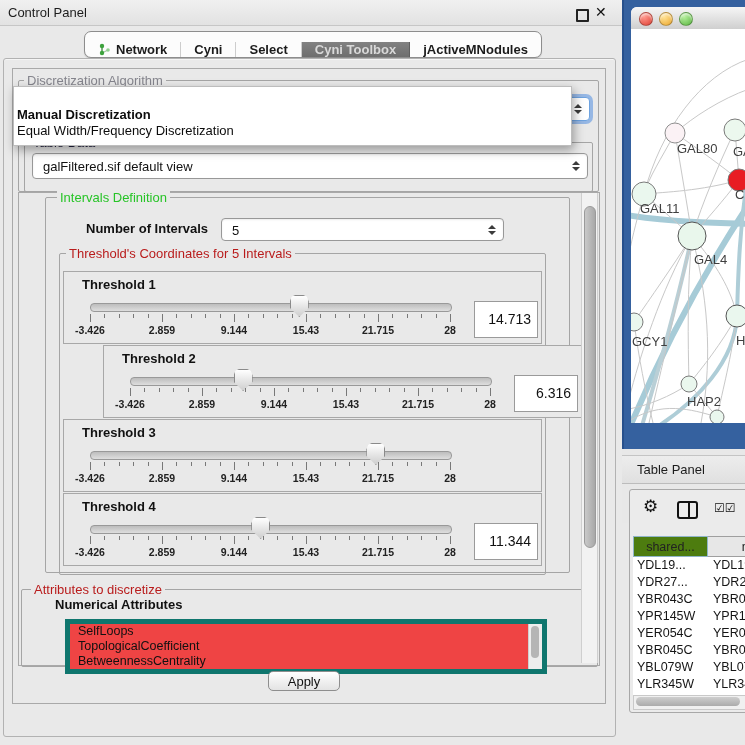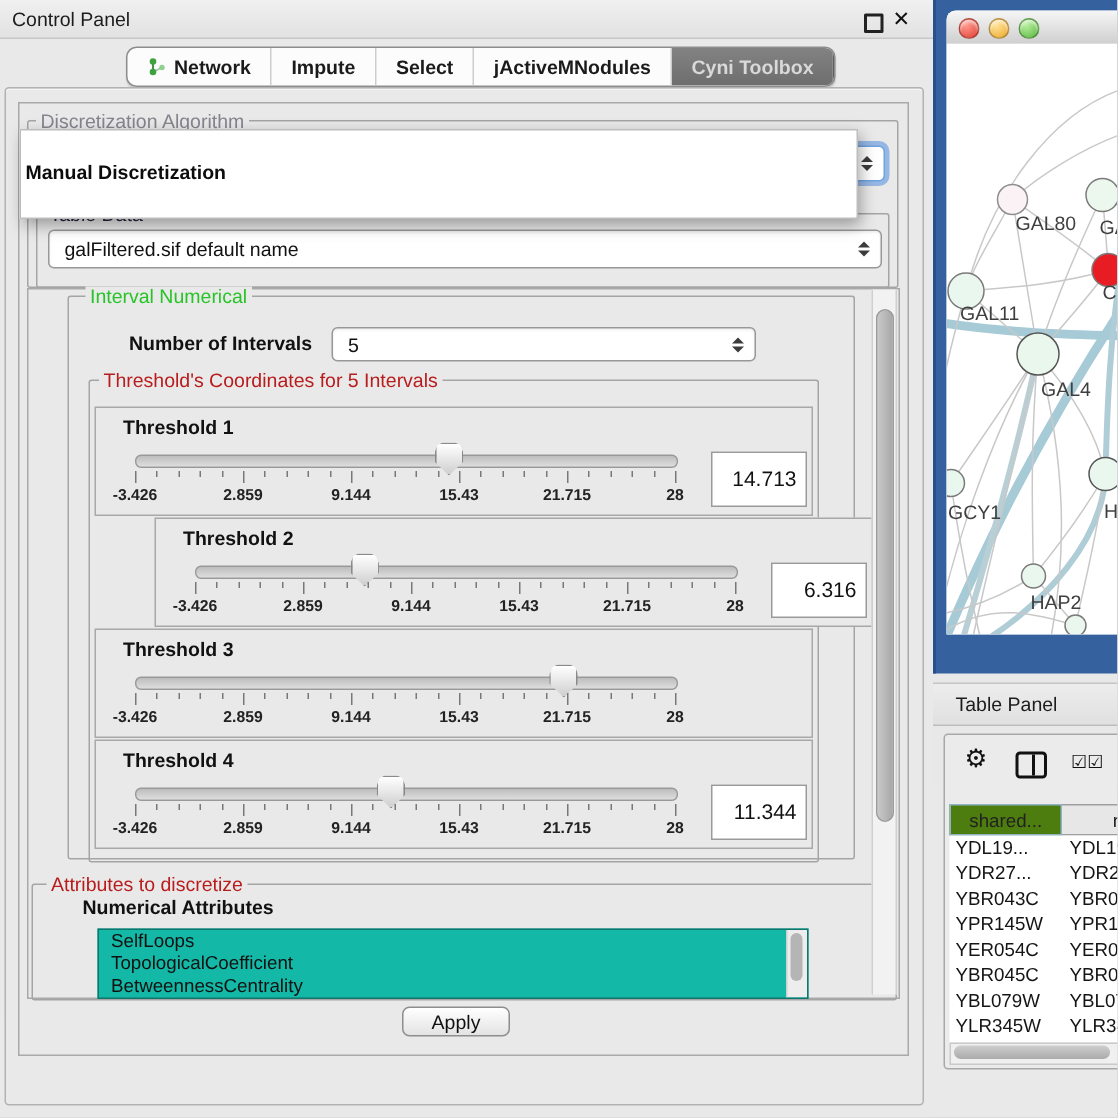--- a/index.html
+++ b/index.html
@@ -8,21 +8,21 @@
   
   #left-panel{position:absolute;left:0;top:0;width:622px;height:745px;background:#e9e9e9;}
   .titlebar{position:absolute;left:0;top:0;width:622px;height:25px;background:linear-gradient(#f0f0f0,#e2e2e2);
             border-bottom:1px solid #c6c6c6;}
   .tb-title{position:absolute;left:8px;top:5px;font-size:13px;color:#1c1c1c;}
   .float-btn{position:absolute;left:576px;top:9px;width:9px;height:9px;border:2px solid #222;border-radius:1px;cursor:pointer;}
   .close-btn{position:absolute;left:595px;top:4px;font-size:14px;font-weight:bold;color:#111;cursor:pointer;}
   
   .tabbar{position:absolute;display:flex;background:#fcfcfc;border:1px solid #8d8d8d;border-radius:7px;overflow:hidden;
           box-shadow:0 1px 1px rgba(0,0,0,.15);}
-  .tabbar.top{left:84px;top:31px;height:25px;}
+  .tabbar.top{left:84px;top:31px;height:25px;align-items:flex-end;}
   .tabbar.bottom{left:142px;top:705px;height:19px;}
   .tab{display:flex;align-items:center;gap:5px;padding:0 13px;font-weight:bold;font-size:13px;color:#1b1b1b;
        border-right:1px solid #cdcdcd;cursor:pointer;white-space:nowrap;}
   .tab:last-child{border-right:none;}
   .tab.active{background:linear-gradient(#828282,#6e6e6e);color:#d9d9d9;border-right:1px solid #5f5f5f;}
   .tabbar.bottom .tab{padding:0 11px;}
   
   .outer-frame{position:absolute;left:3px;top:58px;width:611px;height:677px;border:1px solid #b2b2b2;border-radius:3px;
                background:#e9e9e9;box-shadow:inset 0 1px 0 #f5f5f5;}
   .content-panel{position:absolute;left:12px;top:68px;width:592px;height:634px;border:1px solid #a9a9a9;background:#e9e9e9;}
@@ -55,21 +55,21 @@
   .sl-track{position:absolute;left:26px;top:31px;width:360px;height:7px;border-radius:4px;
             background:linear-gradient(#bdbdbd,#dedede);border:1px solid #999;}
   .sl-thumb{position:absolute;top:23px;width:17px;height:20px;cursor:pointer;
             background:linear-gradient(#ffffff,#cfcfcf);border:1px solid #8a8a8a;
             clip-path:polygon(0% 30%,10% 8%,28% 0%,72% 0%,90% 8%,100% 30%,100% 58%,50% 100%,0% 58%);}
   .ruler-tick{position:absolute;width:1px;background:#787878;}
   .rlab{position:absolute;transform:translateX(-50%);font-size:10.5px;font-weight:bold;color:#222;}
   .vbox{position:absolute;left:410px;top:29px;width:56px;height:35px;background:#fff;border:1px solid #9a9a9a;
         font-size:14px;color:#111;text-align:right;line-height:35px;padding-right:6px;cursor:text;}
   
-  .attr-list{position:absolute;background:#14b8a6;border:1px solid #0f766e;overflow:hidden;}
+  .attr-list{position:absolute;background:#ef4444;border:5px solid #0f766e;overflow:hidden;}
   .attr-item{height:15px;line-height:15px;font-size:12.5px;padding-left:8px;color:#111;cursor:pointer;white-space:nowrap;}
   .list-scroll{position:absolute;right:0;top:0;width:13px;height:100%;background:#ededed;border-left:1px solid #cfcfcf;}
   .list-scroll .thumb{position:absolute;left:2px;top:2px;width:8px;height:32px;border-radius:4px;background:#b5b5b5;}
   
   .apply{position:absolute;left:268px;top:671px;width:72px;height:20px;background:linear-gradient(#ffffff,#e3e3e3);
          border:1px solid #8e8e8e;border-radius:5px;font-size:13px;color:#111;text-align:center;line-height:18px;cursor:pointer;}
   
   .popup{position:absolute;left:13px;top:86px;width:557px;height:58px;background:#fff;border:1px solid #bdbdbd;
          box-shadow:2px 4px 10px rgba(0,0,0,.35);z-index:20;}
   .popup .prompt{position:absolute;left:0;top:4px;width:100%;text-align:center;color:#b3b3b3;font-size:13px;}
@@ -129,59 +129,59 @@
         <svg width="13" height="13" viewBox="0 0 13 13">
           <line x1="4" y1="3" x2="4" y2="10" stroke="#4a8f4a" stroke-width="1.4"></line>
           <line x1="4" y1="10" x2="10" y2="7" stroke="#9ec79e" stroke-width="1.2"></line>
           <circle cx="4" cy="3" r="2.2" fill="#3da23d"></circle>
             <circle cx="4" cy="10" r="2.2" fill="#3da23d"></circle>
           <circle cx="10" cy="7" r="1.8" fill="#8fd08f"></circle>
         </svg>
         <span>Network</span>
       </div>
       <div class="tab">
-        <span>Impute</span>
+        <span>Cyni</span>
         </div>
       <div class="tab">
         <span>Select</span>
         </div>
+      <div class="tab active">
+        <span>Cyni Toolbox</span>
+        </div>
       <div class="tab">
         <span>jActiveMNodules</span>
-        </div>
-      <div class="tab active">
-        <span>Cyni Toolbox</span>
         </div>
     </div>
 
     <div class="outer-frame"></div>
     <div class="content-panel"></div>
 
     <span class="legend gray" style="left:24px;top:74px">Discretization Algorithm</span>
     <div class="group-border" style="left:18px;top:80px;width:579px;height:110px"></div>
     <div class="combo focusring" style="left:26px;top:97px;width:562px;height:22px;z-index:1">
       <span class="spin">
           <i class="up"></i>
           <i class="dn"></i>
         </span>
     </div>
 
     <span class="legend dark" style="left:30px;top:136px">Table Data</span>
     <div class="group-border" style="left:24px;top:142px;width:567px;height:48px"></div>
     <div class="combo" style="left:32px;top:153px;width:554px;height:24px">
-      <span class="combo-text">galFiltered.sif default name</span>
+      <span class="combo-text">galFiltered.sif default view</span>
       <span class="spin">
           <i class="up"></i>
           <i class="dn"></i>
         </span>
     </div>
 
     <div class="viewport">
 
       <div class="group-border" style="left:26px;top:4px;width:523px;height:374px"></div>
-      <span class="legend green" style="left:38px;top:-2px">Interval Numerical</span>
+      <span class="legend green" style="left:38px;top:-2px">Intervals Definition</span>
       <span class="vp-label" style="left:67px;top:28px">Number of Intervals</span>
       <div class="combo" style="left:202px;top:25px;width:281px;height:21px">
         <span class="combo-text">5</span>
         <span class="spin">
             <i class="up"></i>
             <i class="dn"></i>
           </span>
       </div>
 
       <div class="group-border" style="left:40px;top:60px;width:485px;height:320px"></div>
@@ -357,20 +357,21 @@
 
     <div class="vscroll">
         <div class="thumb"></div>
       </div>
 
     <button class="apply">Apply</button>
 
 
     <div class="popup">
       <div class="opt sel">Manual Discretization</div>
+      <div class="opt other">Equal Width/Frequency Discretization</div>
     </div>
   </section>
 
   <section id="right-panel">
     <div class="net-blue">
       <div class="mac-window">
         <div class="mac-titlebar">
           <span class="light red"></span>
           <span class="light yellow"></span>
           <span class="light green"></span>

